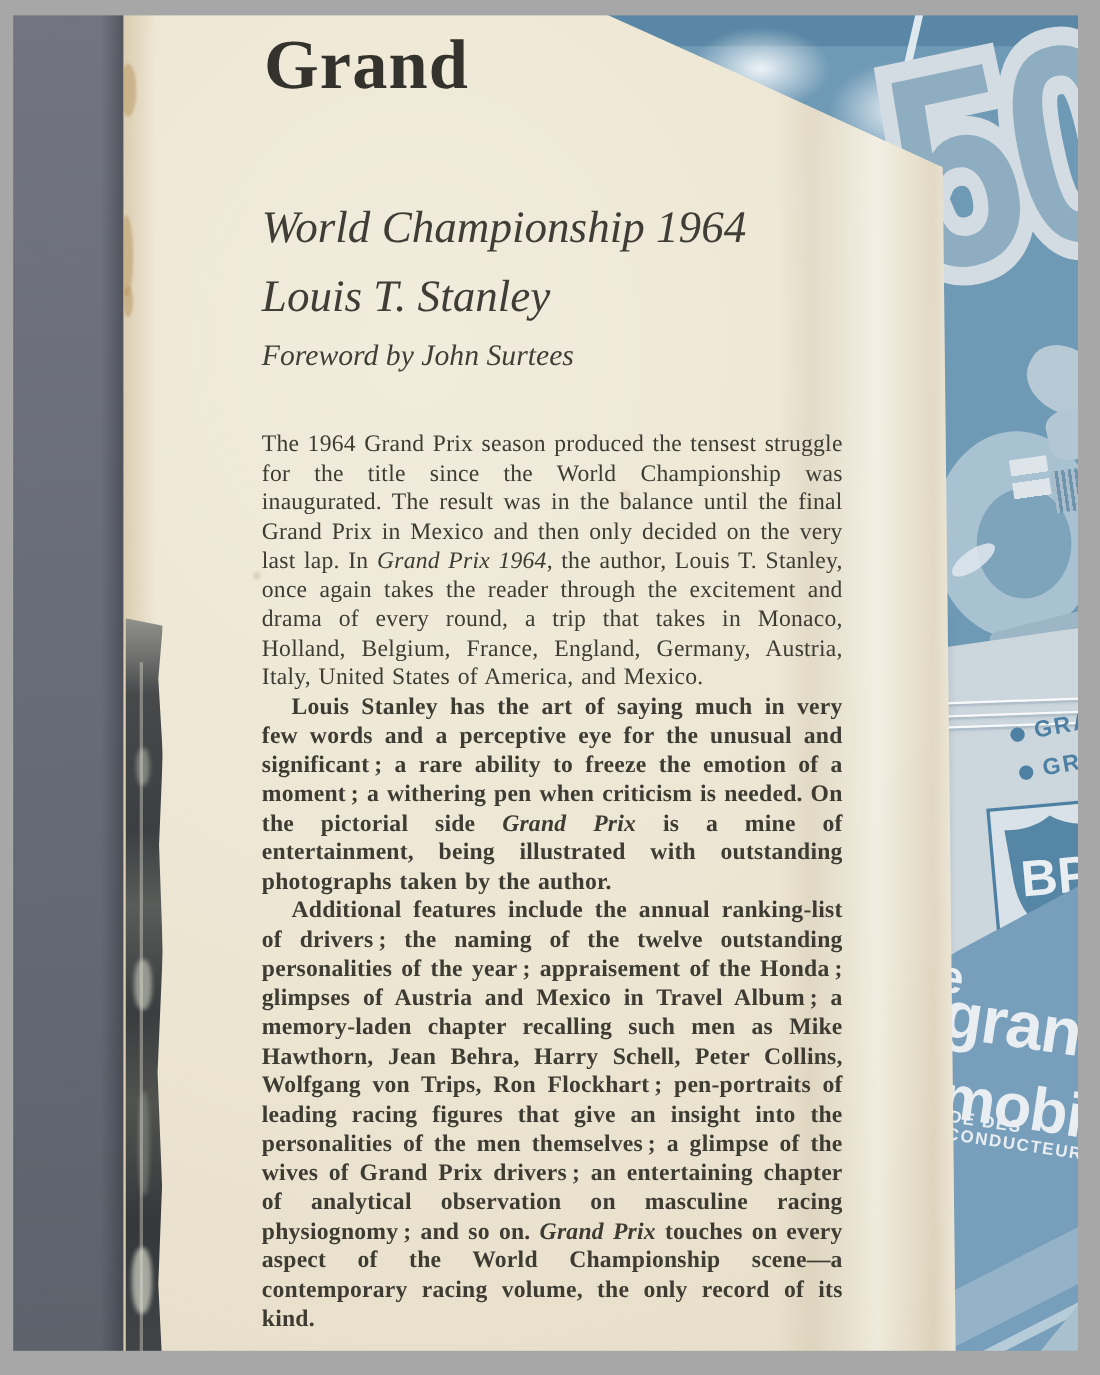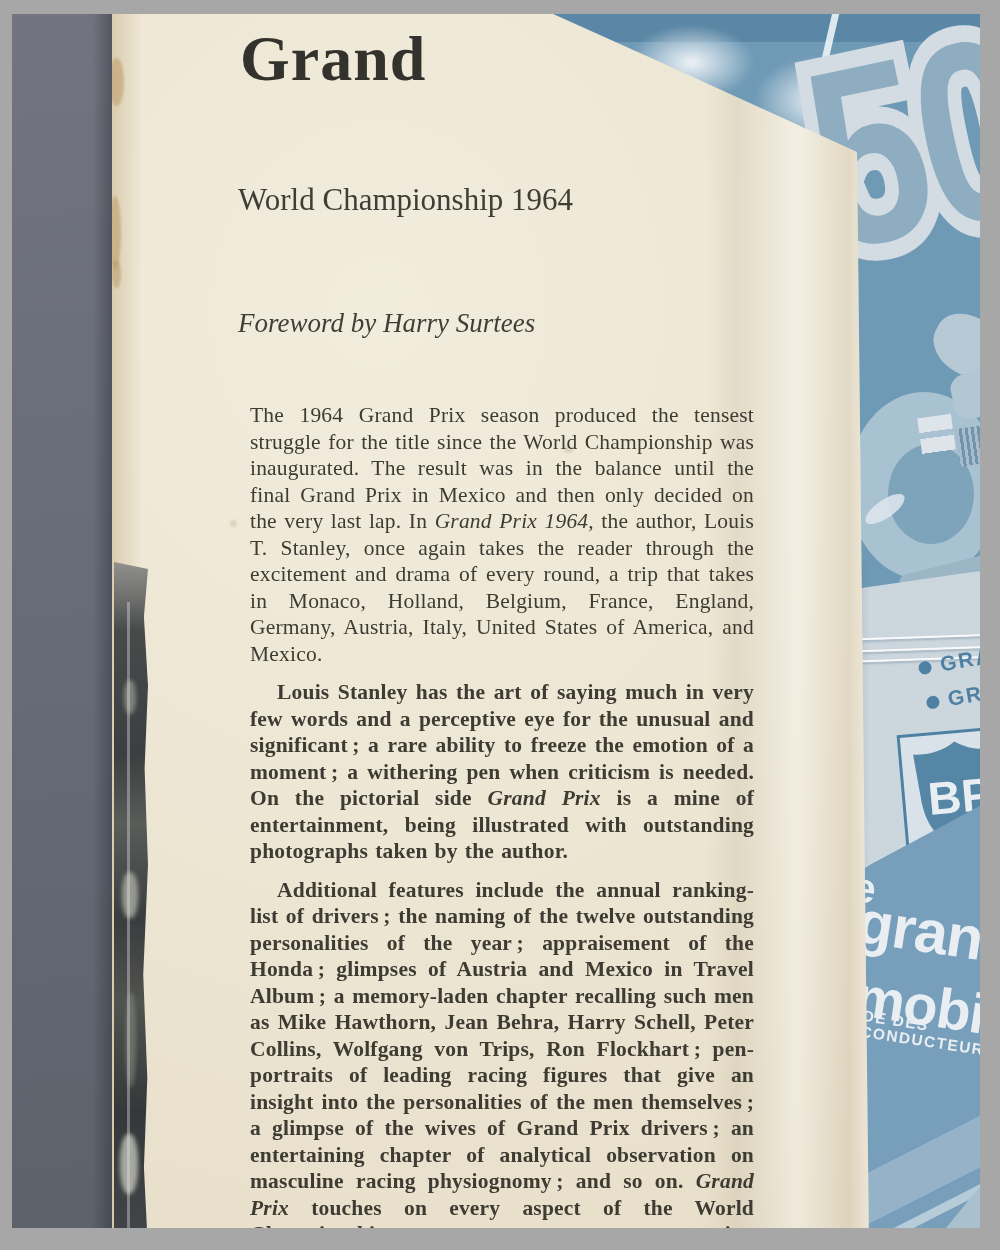--- a/index.html
+++ b/index.html
@@ -94,26 +94,26 @@
   .w1{left:-3px;top:58px;width:15px;height:48px;}
   .w2{left:-3px;top:196px;width:12px;height:74px;}
   .w3{left:0;top:260px;width:9px;height:28px;}
   .w4{left:228px;top:-3px;width:28px;height:10px;opacity:.7;}
   .stain{position:absolute;background:rgba(160,138,96,.22);border-radius:50%;filter:blur(1px);}
   .st1{left:452px;top:446px;width:9px;height:7px;}
   .st2{left:118px;top:520px;width:7px;height:7px;}
 
   .title{position:absolute;left:128px;top:20px;font-weight:bold;font-size:64px;line-height:78px;
          color:#34322c;letter-spacing:1px;}
-  .subtitle{position:absolute;left:126px;top:182px;font-size:31px;color:#3f3d36;}
+  .subtitle{position:absolute;left:126px;top:182px;font-style:italic;font-size:41px;color:#3f3d36;}
   .author{position:absolute;left:126px;top:245px;font-style:italic;font-size:41px;color:#3f3d36;}
   .foreword{position:absolute;left:126px;top:308px;font-style:italic;font-size:27px;color:#403e37;}
   .bodytext{position:absolute;left:126px;top:390px;width:528px;font-size:21.5px;line-height:26.5px;
          color:var(--ink,#3e3b33);text-align:justify;word-spacing:1.5px;letter-spacing:.2px;}
-  .para{margin:12px;}
+  .para{margin:0;}
   .para.indent{text-indent:27px;font-weight:bold;}
   .it{font-style:italic;}
 
   
   .strip{position:absolute;left:114px;top:562px;width:34px;height:688px;z-index:3;
          background:linear-gradient(180deg,#90918c 0%,#70716f 5%,#47494b 10%,#3c3f41 28%,
                     #5a5c5a 38%,#3a3d3f 52%,#50534f 64%,#35383a 80%,#44474a 100%);
          clip-path:polygon(0 0,100% 1%,88% 8%,100% 18%,90% 30%,100% 44%,86% 60%,98% 75%,88% 88%,100% 100%,0 100%);}
   .patch{position:absolute;border-radius:45%;filter:blur(2px);}
   .p1{left:8px;top:310px;width:16px;height:46px;background:#a6a89e;opacity:.85;}
@@ -196,21 +196,22 @@
     <div class="wear w2"></div>
     <div class="wear w3"></div>
     <div class="wear w4"></div>
     <div class="stain st1"></div>
     <div class="stain st2"></div>
 
     <div class="title">
       <div>Grand</div>
     </div>
     <div class="subtitle">World Championship 1964</div>
-    <div class="foreword">Foreword by Harry Surtees</div>
+    <div class="author">Louis T. Stanley</div>
+    <div class="foreword">Foreword by John Surtees</div>
 
     <div class="bodytext">
       <p class="para"><span>The 1964 Grand Prix season produced the tensest struggle for the title since the World Championship was inaugurated. The result was in the balance until the final Grand Prix in Mexico and then only decided on the very last lap. In </span><span class="it">Grand Prix 1964</span><span>, the author, Louis T. Stanley, once again takes the reader through the excitement and drama of every round, a trip that takes in Monaco, Holland, Belgium, France, England, Germany, Austria, Italy, United States of America, and Mexico.</span></p>
       <p class="para indent"><span>Louis Stanley has the art of saying much in very few words and a perceptive eye for the unusual and significant ; a rare ability to freeze the emotion of a moment ; a withering pen when criticism is needed. On the pictorial side </span><span class="it">Grand Prix</span><span> is a mine of entertainment, being illustrated with outstanding photographs taken by the author.</span></p>
       <p class="para indent"><span>Additional features include the annual ranking-list of drivers ; the naming of the twelve outstanding personalities of the year ; appraisement of the Honda ; glimpses of Austria and Mexico in Travel Album ; a memory-laden chapter recalling such men as Mike Hawthorn, Jean Behra, Harry Schell, Peter Collins, Wolfgang von Trips, Ron Flockhart ; pen-portraits of leading racing figures that give an insight into the personalities of the men themselves ; a glimpse of the wives of Grand Prix drivers ; an entertaining chapter of analytical observation on masculine racing physiognomy ; and so on. </span><span class="it">Grand Prix</span><span> touches on every aspect of the World Championship scene—a contemporary racing volume, the only record of its kind.</span></p>
     </div>
   </div>
 
   <div class="strip">
     <div class="patch p1"></div>

